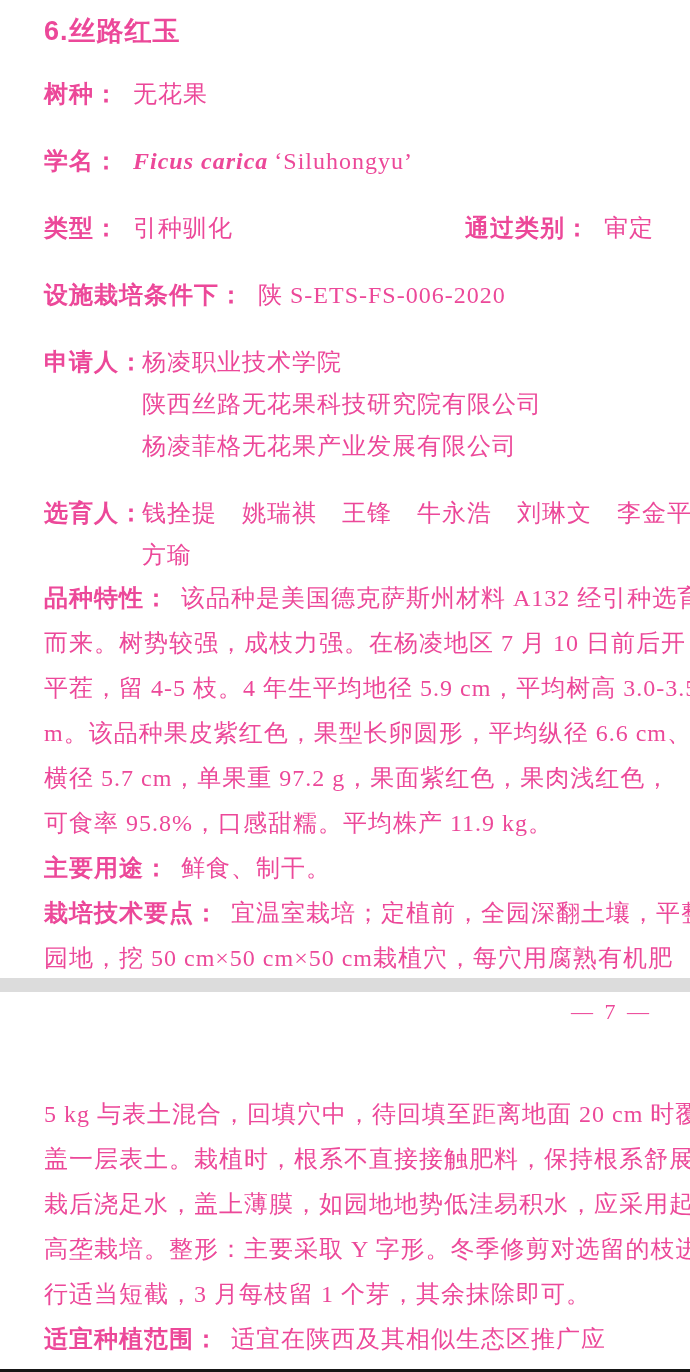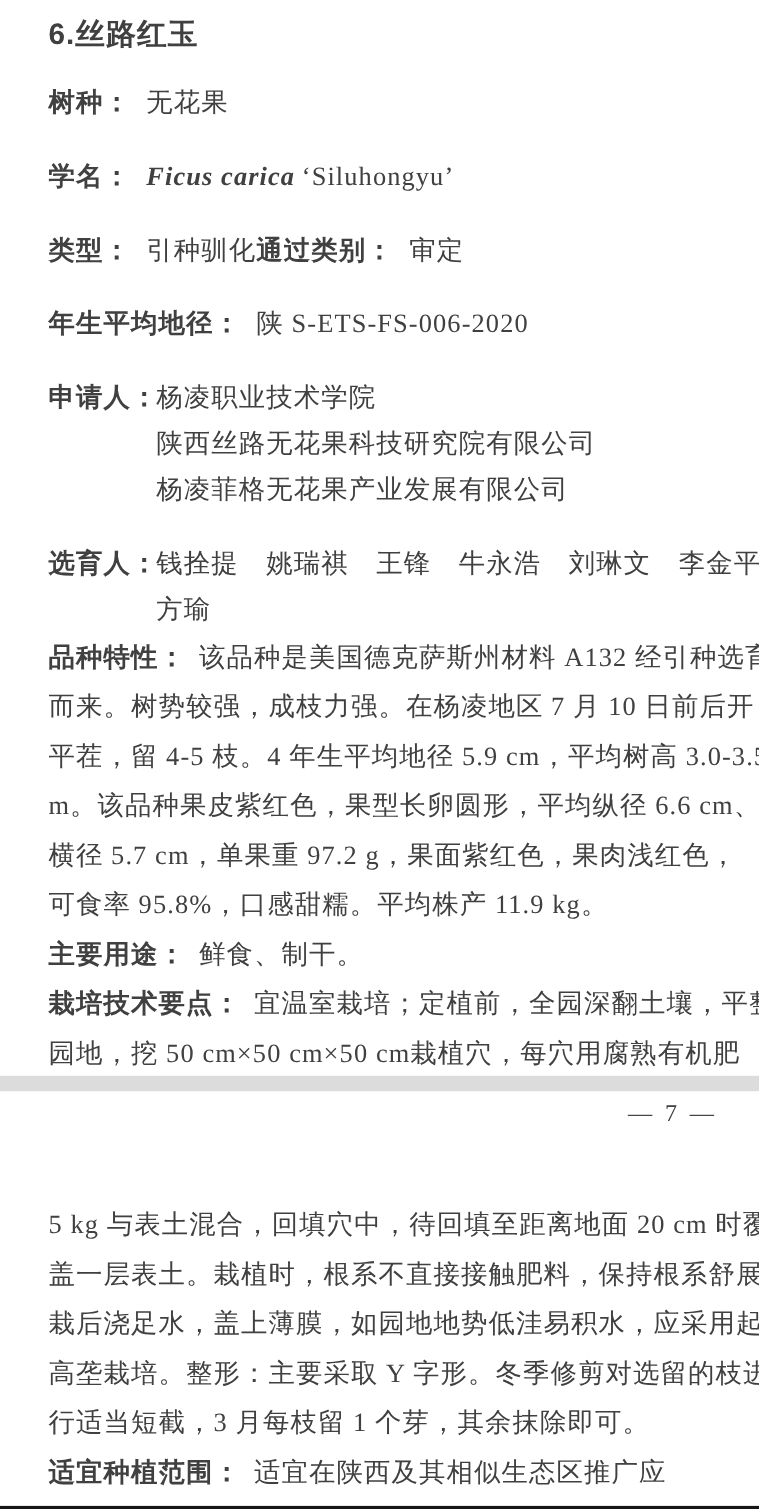--- a/index.html
+++ b/index.html
@@ -1,31 +1,31 @@
 <!DOCTYPE html>
 <html><head>
 <meta charset="utf-8">
 <style>
   html,body{margin:0;padding:0;background:#fff;}
   .doc{
     width:690px;height:1372px;position:relative;background:#ffffff;
     font-family:"Liberation Serif","DejaVu Serif",serif;
-    color:#404040;overflow:hidden;
+    color:#ec4899;overflow:hidden;
   }
   .page1{height:978px;box-sizing:border-box;padding:12px 36px 0 44px;}
   .page-divider{height:14px;background:#dcdcdc;width:100%;}
   .page2{box-sizing:border-box;padding:100px 36px 0 44px;}
   .doc-title{
     font-family:"Liberation Sans","DejaVu Sans",sans-serif;
     font-weight:bold;font-size:27px;line-height:34px;
     margin:2px 0 10px 0;letter-spacing:1px;
   }
   .frow{font-size:24px;line-height:42px;letter-spacing:1px;white-space:nowrap;margin-top:25px;}
   .frow .lbl{font-weight:600;margin-right:14px;}
-  .two-col{display:flex;}
+  .two-col{display:flex;justify-content:space-between;}
   .hang{position:relative;padding-left:98px;}
   .hang .lbl{position:absolute;left:0;top:0;font-weight:600;}
   .para{font-size:24px;line-height:45px;letter-spacing:1px;}
   .para .lbl{font-weight:700;margin-right:12px;}
   .tline{white-space:nowrap;}
   .latin{font-style:italic;margin-right:6px;font-weight:bold;}
   .pageno{
     font-size:22px;line-height:30px;text-align:right;
     margin-top:16px;letter-spacing:3px;padding-right:2px;
   }
@@ -51,21 +51,21 @@
     <div class="frow two-col">
       <span>
         <span class="lbl">类型：</span><span>引种驯化</span>
       </span>
       <span>
         <span class="lbl">通过类别：</span><span>审定</span>
       </span>
     </div>
 
     <div class="frow">
-      <span class="lbl">年生平均地径：</span><span>陕 S-ETS-FS-006-2020</span>
+      <span class="lbl">设施栽培条件下：</span><span>陕 S-ETS-FS-006-2020</span>
     </div>
 
     <div class="frow hang">
       <span class="lbl">申请人：</span>
       <div class="tline">杨凌职业技术学院</div>
       <div>
           <div class="tline">陕西丝路无花果科技研究院有限公司</div>
           <div class="tline">杨凌菲格无花果产业发展有限公司</div>
         </div>
     </div>

